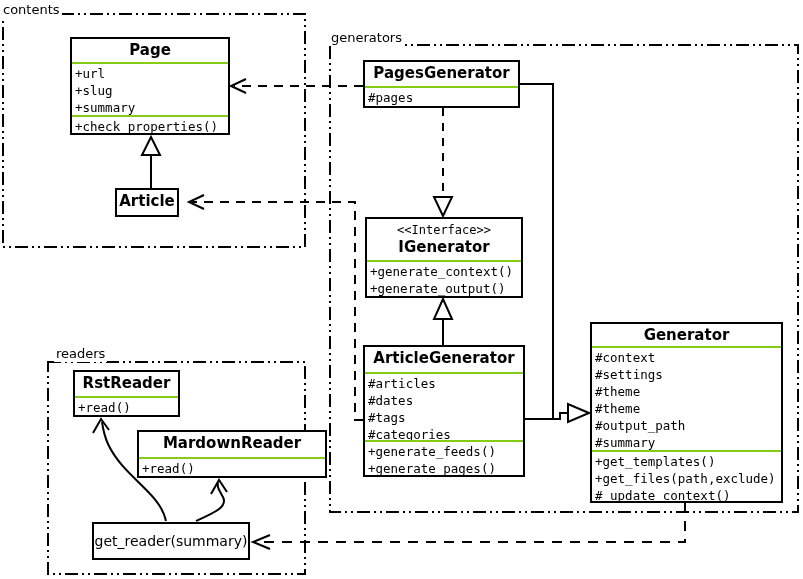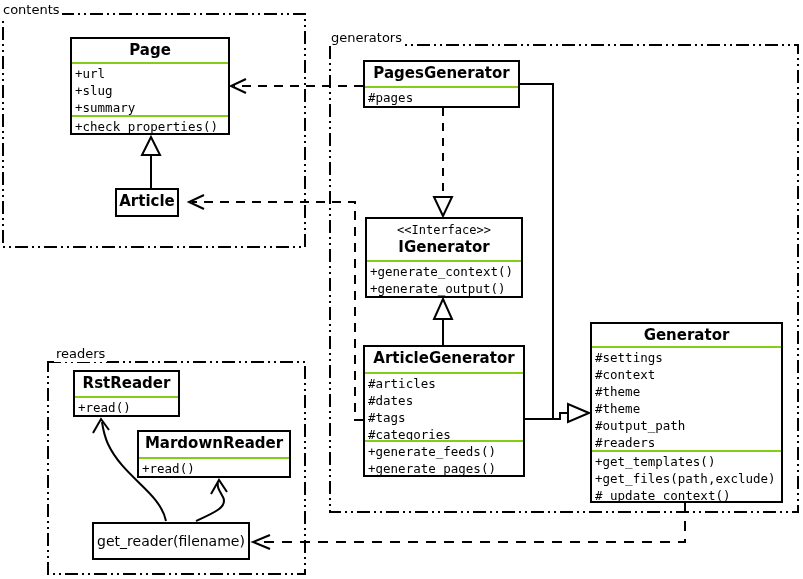--- a/index.html
+++ b/index.html
@@ -145,45 +145,45 @@
     </div>
     <div class="uml-sec">
       <div class="uml-line">+generate_feeds()</div>
       <div class="uml-line">+generate_pages()</div>
     </div>
   </div>
 
   <div class="uml-class" style="left:590px;top:322px;width:193px;height:181px">
     <div class="uml-title" style="height:22px">Generator</div>
     <div class="uml-sec" style="height:104px">
+      <div class="uml-line">#context</div>
       <div class="uml-line">#settings</div>
-      <div class="uml-line">#context</div>
       <div class="uml-line">#theme</div>
       <div class="uml-line">#theme</div>
       <div class="uml-line">#output_path</div>
-      <div class="uml-line">#readers</div>
+      <div class="uml-line">#summary</div>
     </div>
     <div class="uml-sec">
       <div class="uml-line">+get_templates()</div>
       <div class="uml-line">+get_files(path,exclude)</div>
       <div class="uml-line">#_update_context()</div>
     </div>
   </div>
 
   <div class="uml-class" style="left:73px;top:370px;width:107px;height:47px">
     <div class="uml-title" style="height:24px">RstReader</div>
     <div class="uml-sec">
       <div class="uml-line">+read()</div>
     </div>
   </div>
 
-  <div class="uml-class" style="left:137px;top:430px;width:154px;height:48px">
+  <div class="uml-class" style="left:137px;top:430px;width:190px;height:48px">
     <div class="uml-title" style="height:25px">MardownReader</div>
     <div class="uml-sec">
       <div class="uml-line">+read()</div>
     </div>
   </div>
 
   <div class="uml-class" style="left:92px;top:522px;width:158px;height:38px">
-    <div class="single-label">get_reader(filename)</div>
+    <div class="single-label">get_reader(summary)</div>
   </div>
 
 </div>
 
 </body></html>

